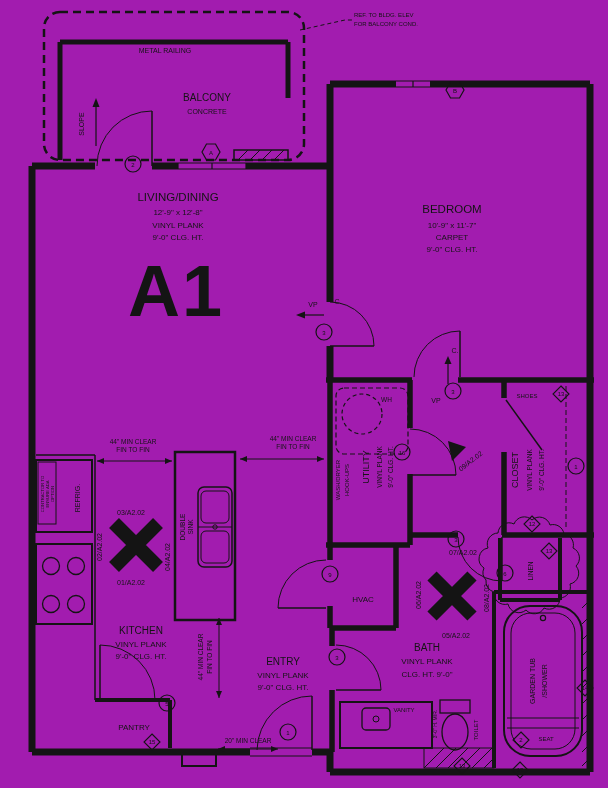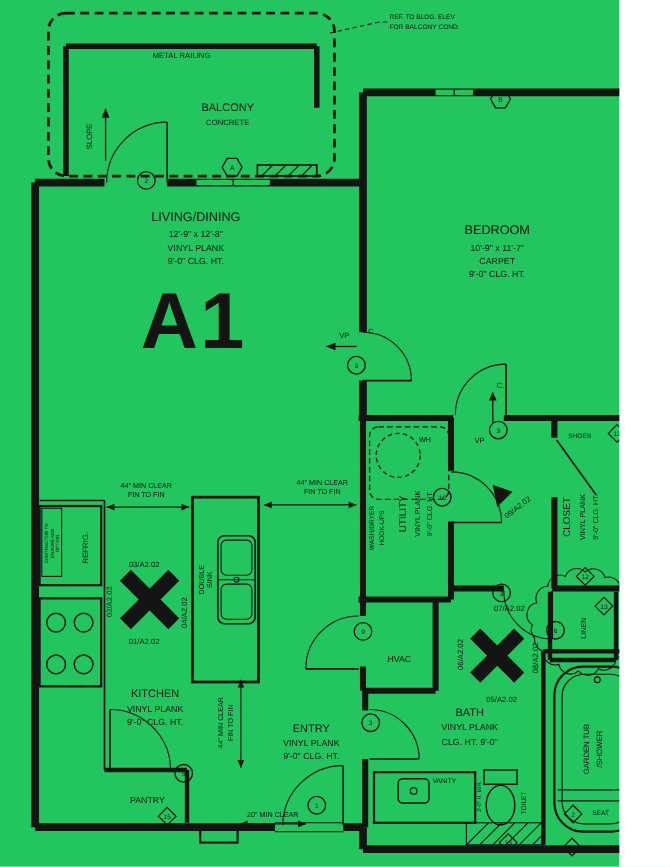--- a/index.html
+++ b/index.html
@@ -1,16 +1,16 @@
 <!DOCTYPE html>
 <html><head>
 <meta charset="utf-8">
 <style>
   html,body{margin:0;padding:0;background:#ffffff;}
-  .page{position:relative;width:563px;height:788px;background:#22c55e;overflow:hidden;}
+  .page{position:relative;width:608px;height:788px;background:#a21caf;overflow:hidden;}
   svg{position:absolute;top:0;left:0;}
   text{font-family:"Liberation Sans","DejaVu Sans",sans-serif;fill:#141414;}
   .mid{text-anchor:middle;}
   .s42{font-size:4.2px;} .s5{font-size:5px;} .s6{font-size:6px;} .s65{font-size:6.5px;}
   .s7{font-size:7px;} .s8{font-size:8px;} .s9{font-size:9px;} .s10{font-size:10px;} .s11{font-size:11.5px;}
   .big{font-size:72px;font-weight:bold;letter-spacing:2px;}
   .w{stroke:#141414;fill:none;}
 </style>
 </head>
 <body>

